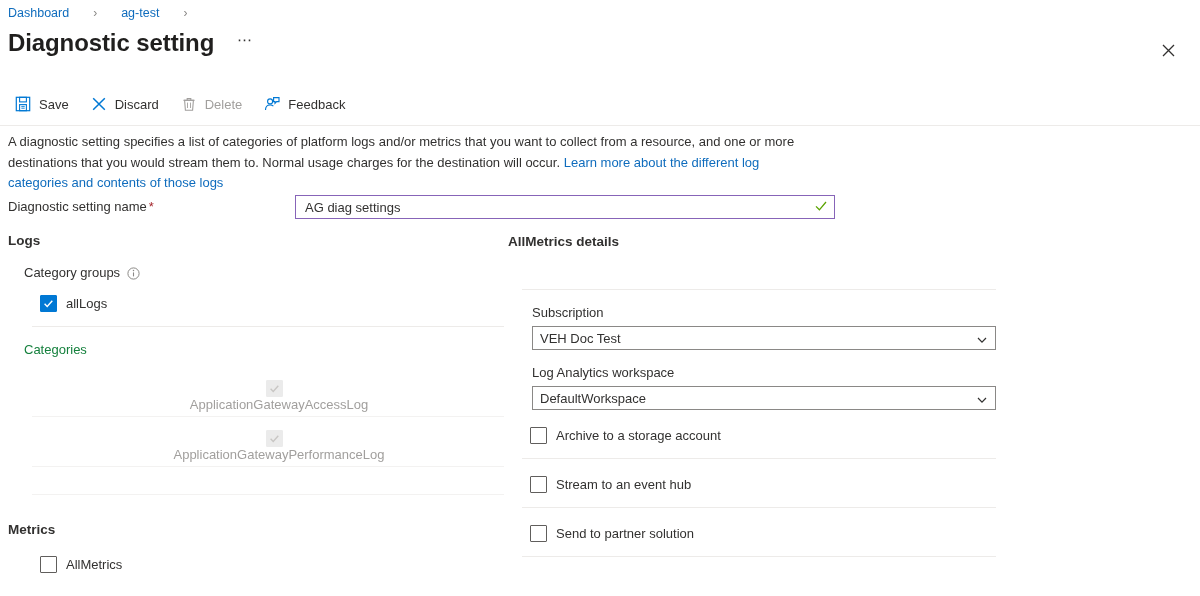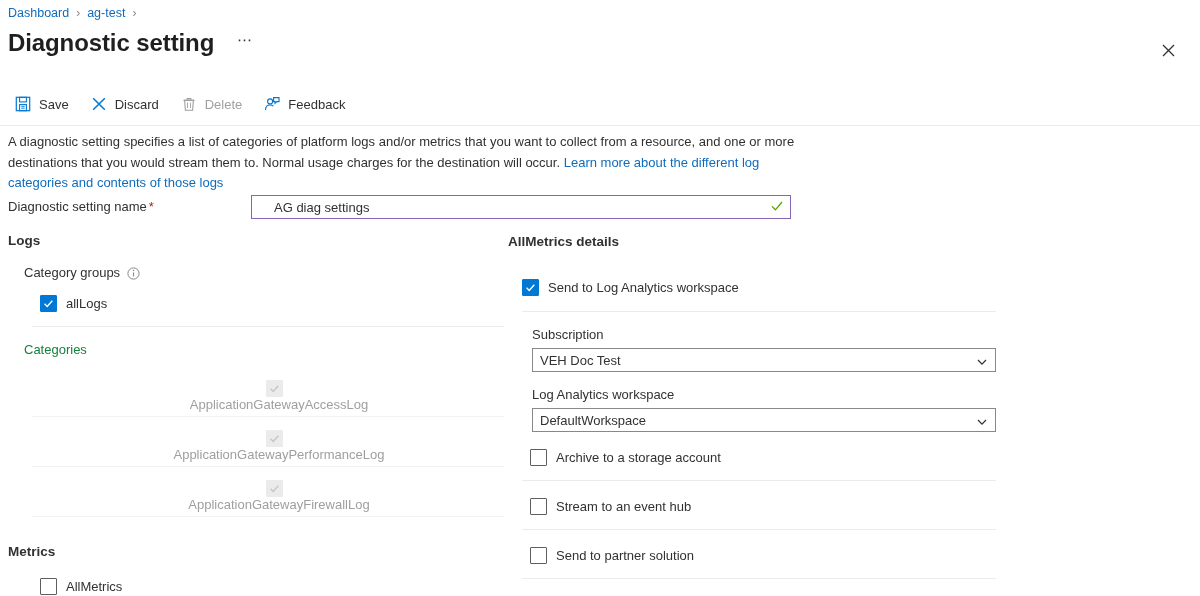--- a/index.html
+++ b/index.html
@@ -21,20 +21,21 @@
   
   .breadcrumb {
     position: absolute;
     left: 8px;
     top: 5px;
     font-size: 12.5px;
     line-height: 16px;
     display: flex;
     align-items: center;
     white-space: nowrap;
+    gap: 17px;
   }
   .crumb-link {
     color: #0f6cbd;
     cursor: pointer;
     text-decoration: none;
   }
   .crumb-sep {
     color: #8a8886;
     margin: 0 7px;
     font-size: 12px;
@@ -143,20 +144,21 @@
     text-decoration: none;
   }
 
   
   .name-row {
     position: absolute;
     left: 8px;
     top: 195px;
     display: flex;
     align-items: center;
+    gap: 44px;
   }
   .name-label {
     font-size: 13px;
     color: #323130;
     width: 243px;
     line-height: 18px;
   }
   .req { color: #a4262c; margin-left: 2px; }
   .name-input-wrap {
     position: relative;
@@ -164,21 +166,21 @@
     height: 24px;
   }
   .name-input {
     width: 100%;
     height: 24px;
     border: 1px solid #8764b8;
     background: #ffffff;
     font-family: "Liberation Sans", sans-serif;
     font-size: 13px;
     color: #323130;
-    padding: 0 28px 0 22px;
+    padding: 0 28px 0 9px;
     outline: none;
     border-radius: 0;
   }
   .valid-check {
     position: absolute;
     right: 7px;
     top: 4px;
     pointer-events: none;
   }
 
@@ -448,56 +450,40 @@
           <path d="M1.6 5.8 L4.2 8.4 L9.3 2.8" stroke="#c8c6c4" stroke-width="1.4" fill="none"></path>
         </svg>
       </span>
       <span>ApplicationGatewayPerformanceLog</span>
     </div>
     <div style="height:14px"></div>
     <div class="divider faint"></div>
   </div>
 
   <div class="row-block">
-    <div class="cb-row indent-2 dis">
-      <span class="cb disabled-checked">
-        <svg width="11" height="11" viewBox="0 0 11 11">
-          <path d="M1.6 5.8 L4.2 8.4 L9.3 2.8" stroke="#c8c6c4" stroke-width="1.4" fill="none"></path>
-        </svg>
-      </span>
-      <span>ApplicationGatewayFirewallLog</span>
-    </div>
     <div style="height:14px"></div>
     <div class="divider faint"></div>
   </div>
 
   <div style="height:26px"></div>
   <h2 class="section-head">Metrics</h2>
 
   <div class="cb-row indent-1">
     <span class="cb"></span>
     <span>AllMetrics</span>
   </div>
 
 </div>
 
 <div class="col-right">
 
   <h2 class="section-head">AllMetrics details</h2>
 
   <div style="height:11px"></div>
 
-  <div class="cb-row" style="margin-left:14px">
-    <span class="cb checked">
-      <svg width="11" height="11" viewBox="0 0 11 11">
-        <path d="M1.6 5.8 L4.2 8.4 L9.3 2.8" stroke="#ffffff" stroke-width="1.4" fill="none"></path>
-      </svg>
-    </span>
-    <span>Send to Log Analytics workspace</span>
-  </div>
 
   <div style="height:13px"></div>
   <div class="right-divider"></div>
 
   <div class="field">
     <div class="field-label">Subscription</div>
     <div class="select-wrap">
       <div class="select-box">VEH Doc Test</div>
       <span class="chev">
         <svg width="12" height="12" viewBox="0 0 12 12">

